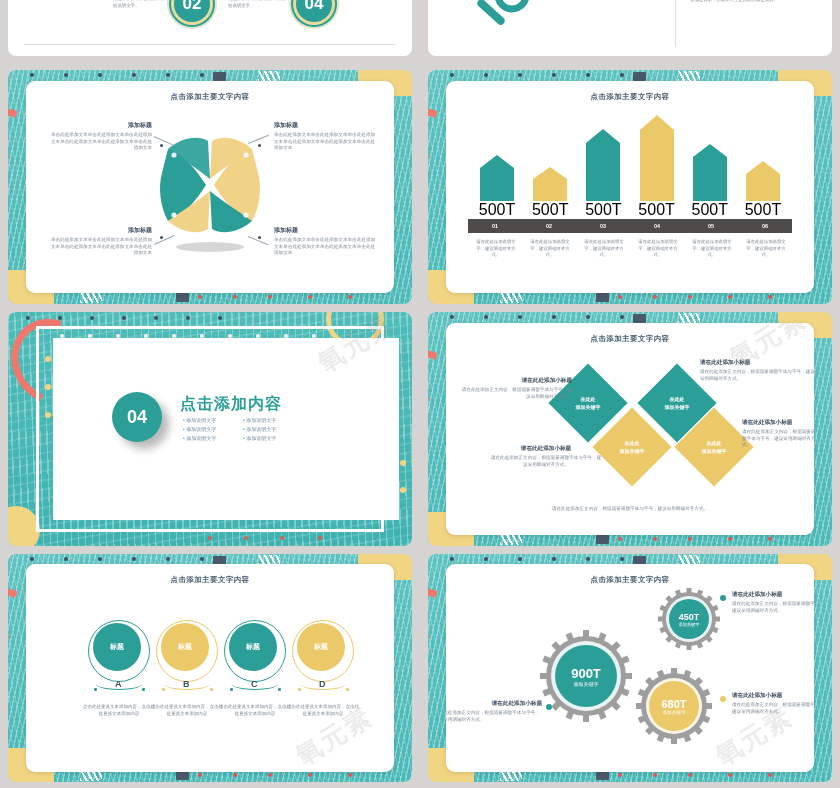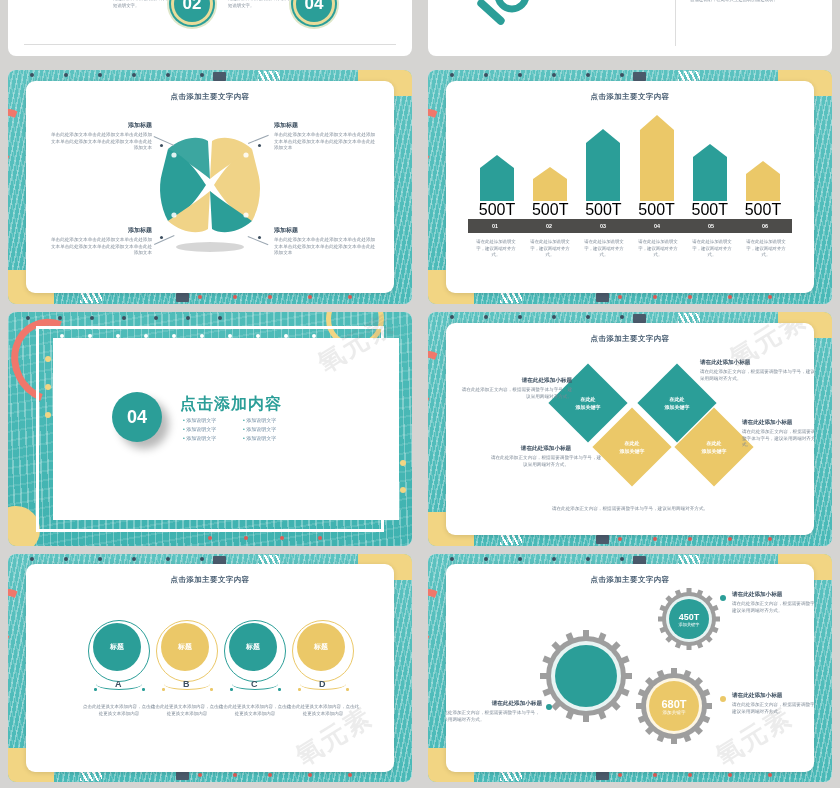--- a/index.html
+++ b/index.html
@@ -553,20 +553,24 @@
             <rect x="43" y="0" width="6" height="10" transform="rotate(225 46 46)"></rect>
             <rect x="43" y="0" width="6" height="10" transform="rotate(247.5 46 46)"></rect>
             <rect x="43" y="0" width="6" height="10" transform="rotate(292.5 46 46)"></rect>
             <rect x="43" y="0" width="6" height="10" transform="rotate(315 46 46)"></rect>
             <rect x="43" y="0" width="6" height="10" transform="rotate(337.5 46 46)"></rect>
           </g>
         </g>
         <circle cx="46" cy="46" r="35" fill="#e8f4f3"></circle>
         <circle cx="46" cy="46" r="31" fill="#2b9e98"></circle>
       </svg>
+      <div class="hub" style="left:15px; top:15px; width:62px; height:62px;">
+        <b style="font-size:13px;">900T</b>
+        <em style="font-size:5px;">添加关键字</em>
+      </div>
     </div>
 
     <div class="gear" style="left:212px; top:24px;">
       <svg width="62" height="62" viewBox="0 0 62 62">
         <g fill="#9e9e9e">
           <circle cx="31" cy="31" r="27"></circle>
           <g>
             <rect x="28.5" y="0" width="5" height="8"></rect>
             <rect x="28.5" y="0" width="5" height="8" transform="rotate(22.5 31 31)"></rect>
             <rect x="28.5" y="0" width="5" height="8" transform="rotate(45 31 31)"></rect>

